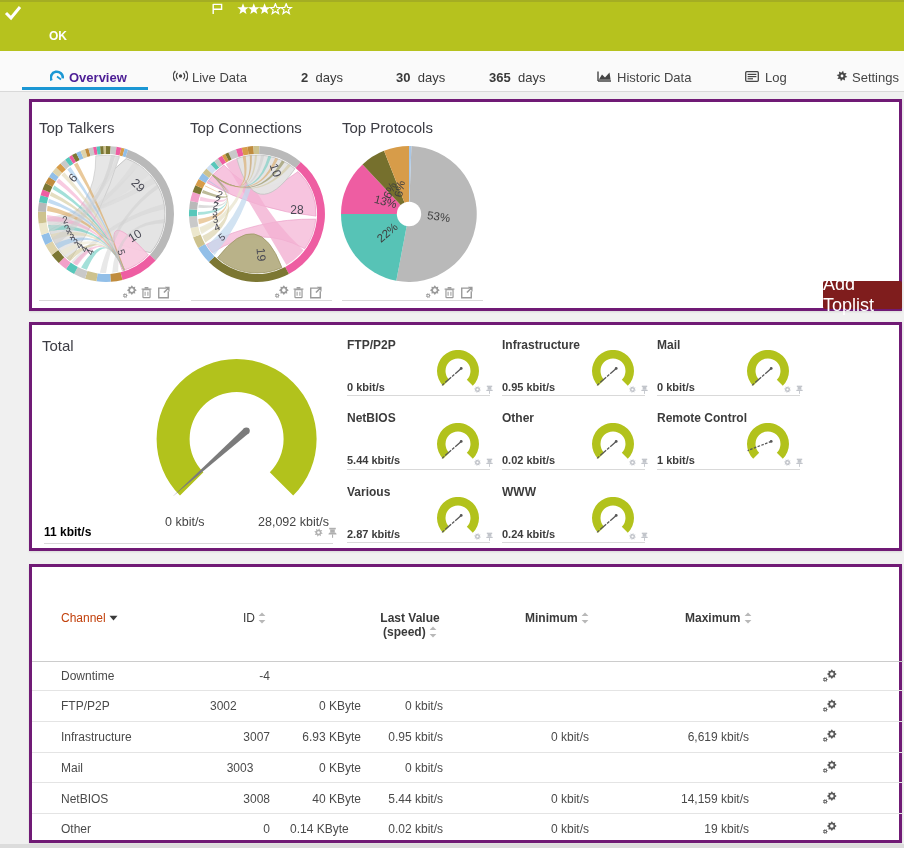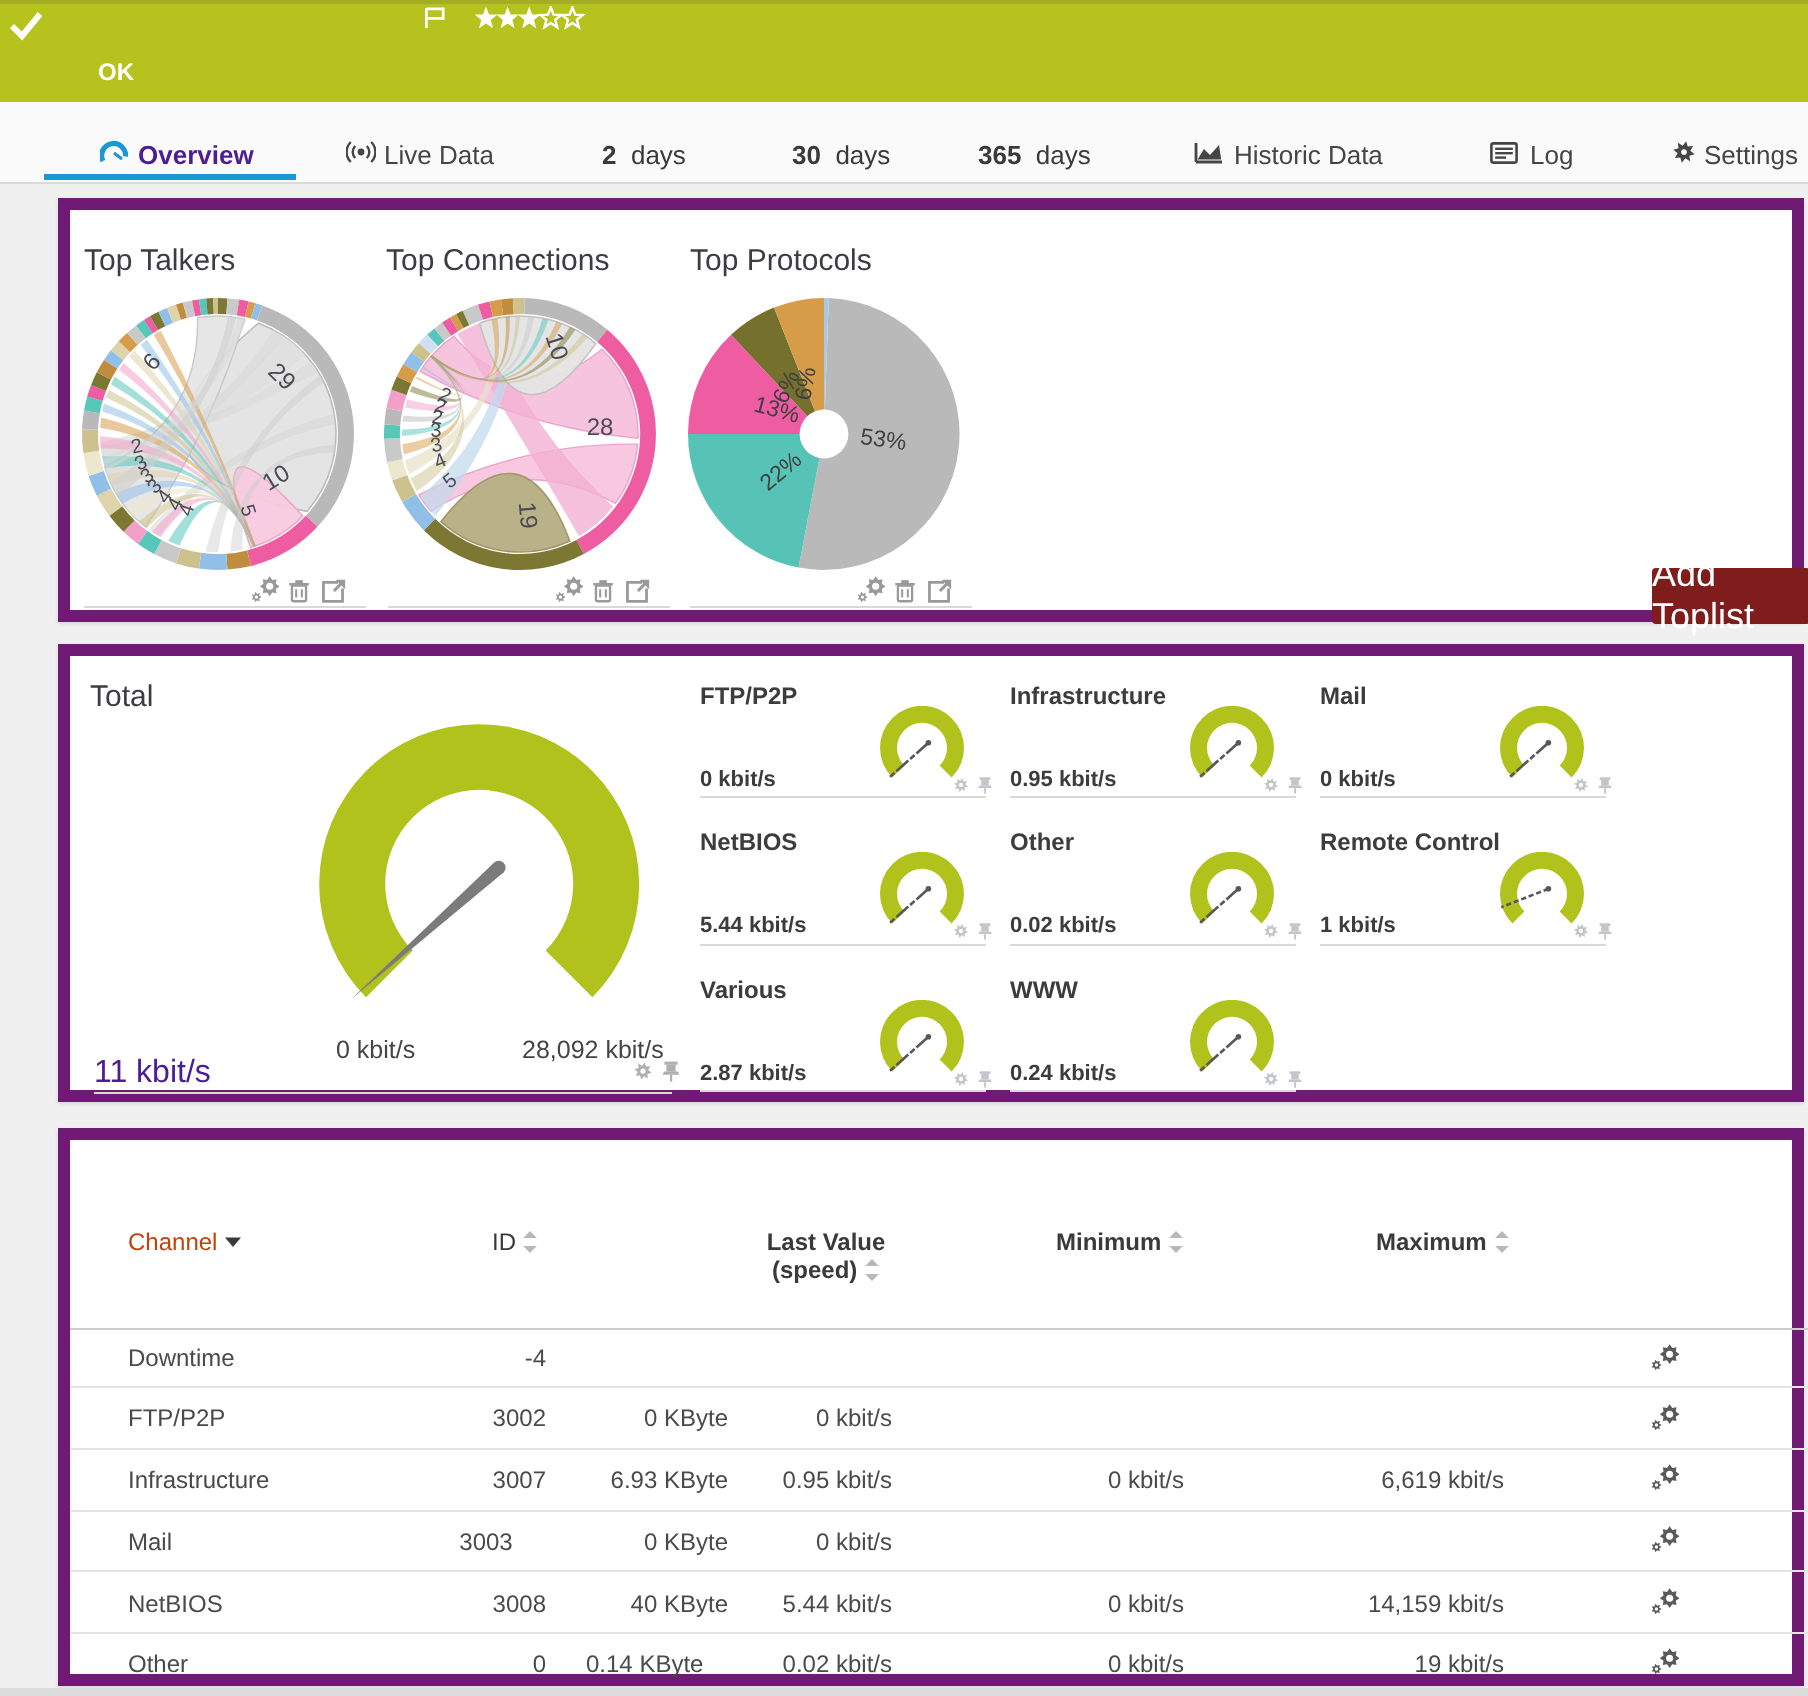--- a/index.html
+++ b/index.html
@@ -1,16 +1,16 @@
 <!DOCTYPE html>
 <html><head><meta charset="utf-8"><style>
 *{margin:0;padding:0;box-sizing:border-box}
 body{width:904px;height:848px;background:#f0f0f0;font-family:"Liberation Sans",sans-serif;position:relative;overflow:hidden}
 .abs{position:absolute}
-.panel{position:absolute;left:29px;width:873px;background:#fff;border:6px solid #701a75;box-shadow:0 1px 2px rgba(0,0,0,.10)}
+.panel{position:absolute;left:29px;width:873px;background:#fff;border:3px solid #701a75;box-shadow:0 1px 2px rgba(0,0,0,.10)}
 .ptitle{position:absolute;font-size:15px;color:#3c3c44;font-weight:400}
 .cellline{position:absolute;height:1px;background:#d9d9d9}
 .icons{position:absolute;display:flex;align-items:center}
 .gtitle{position:absolute;font-size:12px;font-weight:bold;color:#3c3c3c}
 .gval{position:absolute;font-size:11px;font-weight:bold;color:#3c3c3c}
 </style></head>
 <body>
 
 <div class="abs" style="left:0;top:0;width:904px;height:51px;background:#b6c21e">
   <div class="abs" style="left:0;top:0;width:904px;height:2px;background:#a4ad23"></div>
@@ -293,21 +293,21 @@
 
 <div class="panel" style="top:322px;height:229px">
   <div class="ptitle" style="left:10px;top:12px">Total</div>
   <svg class="abs" style="left:110px;top:24px" width="190" height="190" viewBox="0 0 190 190">
       <path d="M38.0,146.6 A80,80 0 1 1 151.2,146.6 L127.8,123.2 A47,47 0 1 0 61.4,123.2 Z" fill="#b2c21c"></path>
       <path d="M102.1,79.3 L30.7,147.5 L106.7,84.3 Z" fill="#7b7b7b"></path>
       <circle cx="104.4" cy="81.8" r="3.4" fill="#7b7b7b"></circle>
     </svg>
   <div class="abs" style="left:133px;top:190px;font-size:12.5px;color:#454545">0 kbit/s</div>
   <div class="abs" style="left:226px;top:190px;font-size:12.5px;color:#454545">28,092 kbit/s</div>
-  <div class="abs" style="left:12px;top:200px;font-size:16px;font-weight:normal;color:#4c1d95">11 kbit/s</div>
+  <div class="abs" style="left:12px;top:200px;font-size:12px;font-weight:bold;color:#000000">11 kbit/s</div>
   <div class="icons" style="left:281px;top:202px">
     <svg width="11" height="11" viewBox="0 0 11 11" style="margin-right:3px">
         <polygon points="9.8,6.4 7.7,7.0 7.9,9.2 6.0,8.1 4.6,9.8 4.0,7.7 1.8,7.9 2.9,6.0 1.2,4.6 3.3,4.0 3.1,1.8 5.0,2.9 6.4,1.2 7.0,3.3 9.2,3.1 8.1,5.0" fill="#b0b0b0"></polygon>
         <circle cx="5.5" cy="5.5" r="1.3" fill="#fff"></circle>
       </svg>
     <svg width="11" height="11" viewBox="0 0 11 11">
         <rect x="2.2" y="0.8" width="6.6" height="1.6" fill="#b0b0b0"></rect>
         <rect x="3.2" y="2.4" width="4.6" height="3.4" fill="#b0b0b0"></rect>
         <path d="M2 5.8 H9 L9.6 7.4 H1.4 Z" fill="#b0b0b0"></path>
         <rect x="5" y="7.4" width="1.1" height="3.4" fill="#b0b0b0"></rect>
@@ -504,21 +504,21 @@
     <div class="abs" style="left:476px;top:102px;width:81px;text-align:right;font-size:12px;color:#4a4a4a"></div>
     <div class="abs" style="left:626px;top:102px;width:91px;text-align:right;font-size:12px;color:#4a4a4a"></div>
     <svg class="abs" style="left:790px;top:102px" width="15" height="13" viewBox="0 0 16 14">
       <polygon points="15.8,5.5 13.8,6.9 14.2,9.2 11.9,8.8 10.5,10.8 9.1,8.8 6.8,9.2 7.2,6.9 5.2,5.5 7.2,4.1 6.8,1.8 9.1,2.2 10.5,0.2 11.9,2.2 14.2,1.8 13.8,4.1" fill="#5a5a5a"></polygon>
       <circle cx="10.5" cy="5.5" r="1.9" fill="#fff"></circle>
       <polygon points="6.3,11.3 4.9,12.0 5.2,13.6 3.8,13.0 2.8,14.1 2.3,12.6 0.8,12.6 1.7,11.3 0.8,10.0 2.3,10.0 2.8,8.5 3.8,9.6 5.2,9.0 4.9,10.6" fill="#5a5a5a"></polygon>
       <circle cx="3.4" cy="11.3" r="0.9" fill="#fff"></circle>
     </svg>
     <div class="abs" style="left:0;top:123px;width:871px;height:1px;background:#e4e4e4"></div>
     <div class="abs" style="left:29px;top:132px;font-size:12px;color:#4a4a4a">FTP/P2P</div>
-    <div class="abs" style="left:178px;top:132px;width:60px;text-align:right;font-size:12px;color:#4a4a4a">3002</div>
+    <div class="abs" style="left:178px;top:132px;width:60px;font-size:12px;color:#4a4a4a">3002</div>
     <div class="abs" style="left:258px;top:132px;width:71px;text-align:right;font-size:12px;color:#4a4a4a">0 KByte</div>
     <div class="abs" style="left:340px;top:132px;width:71px;text-align:right;font-size:12px;color:#4a4a4a">0 kbit/s</div>
     <div class="abs" style="left:476px;top:132px;width:81px;text-align:right;font-size:12px;color:#4a4a4a"></div>
     <div class="abs" style="left:626px;top:132px;width:91px;text-align:right;font-size:12px;color:#4a4a4a"></div>
     <svg class="abs" style="left:790px;top:132px" width="15" height="13" viewBox="0 0 16 14">
       <polygon points="15.8,5.5 13.8,6.9 14.2,9.2 11.9,8.8 10.5,10.8 9.1,8.8 6.8,9.2 7.2,6.9 5.2,5.5 7.2,4.1 6.8,1.8 9.1,2.2 10.5,0.2 11.9,2.2 14.2,1.8 13.8,4.1" fill="#5a5a5a"></polygon>
       <circle cx="10.5" cy="5.5" r="1.9" fill="#fff"></circle>
       <polygon points="6.3,11.3 4.9,12.0 5.2,13.6 3.8,13.0 2.8,14.1 2.3,12.6 0.8,12.6 1.7,11.3 0.8,10.0 2.3,10.0 2.8,8.5 3.8,9.6 5.2,9.0 4.9,10.6" fill="#5a5a5a"></polygon>
       <circle cx="3.4" cy="11.3" r="0.9" fill="#fff"></circle>
     </svg>

